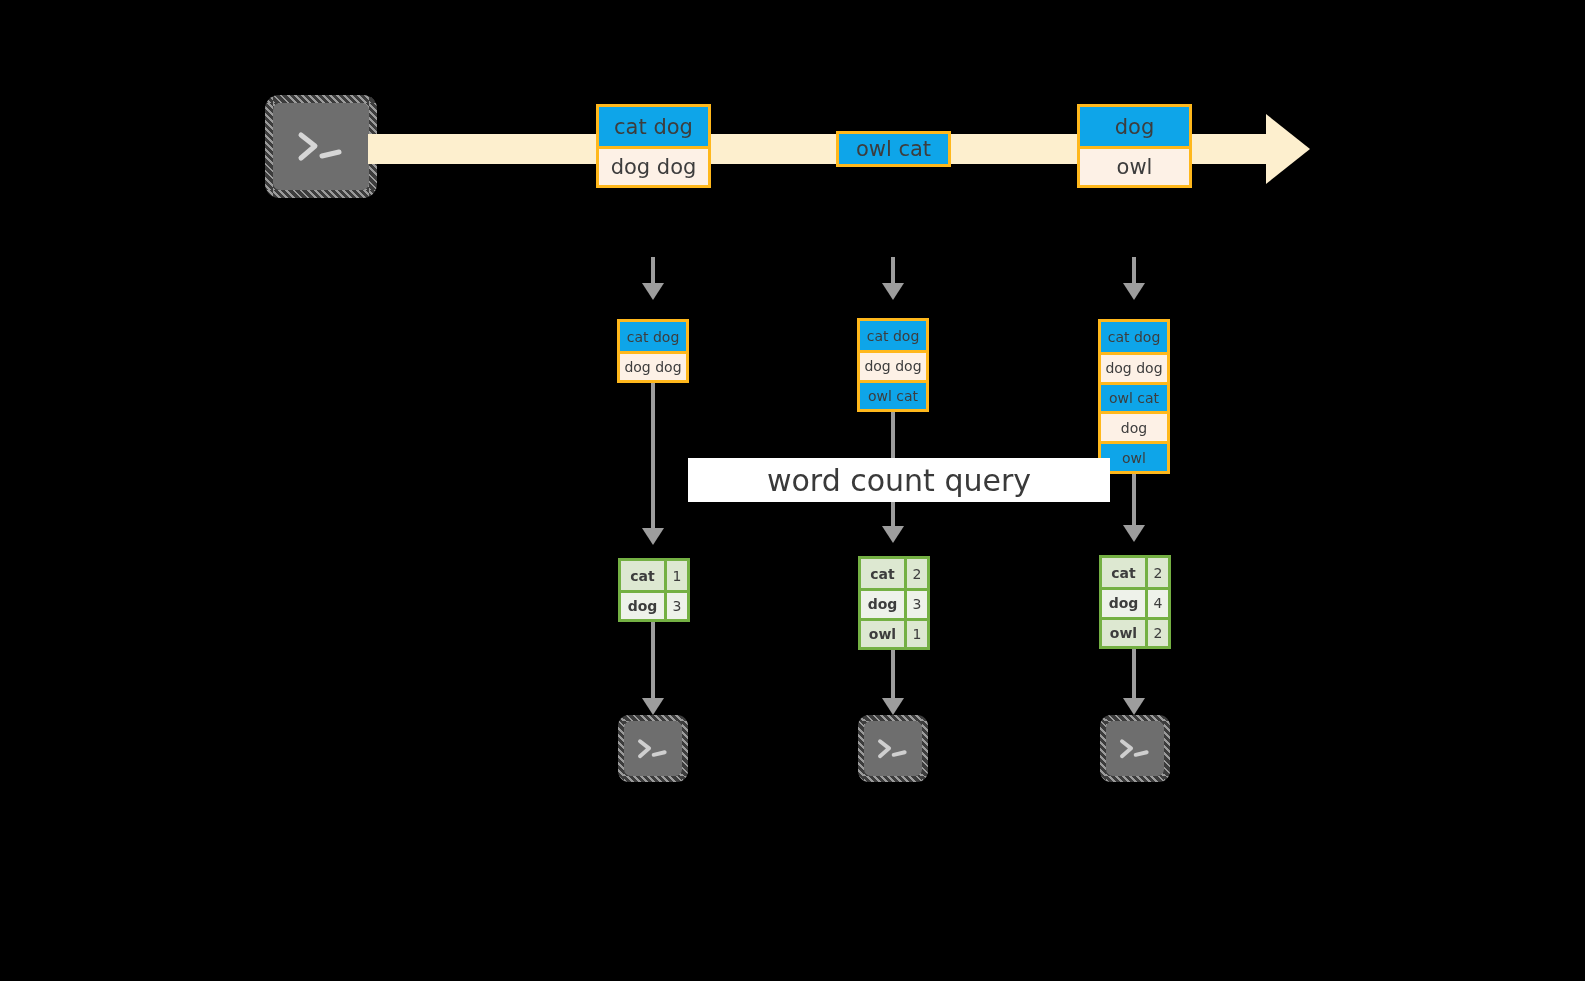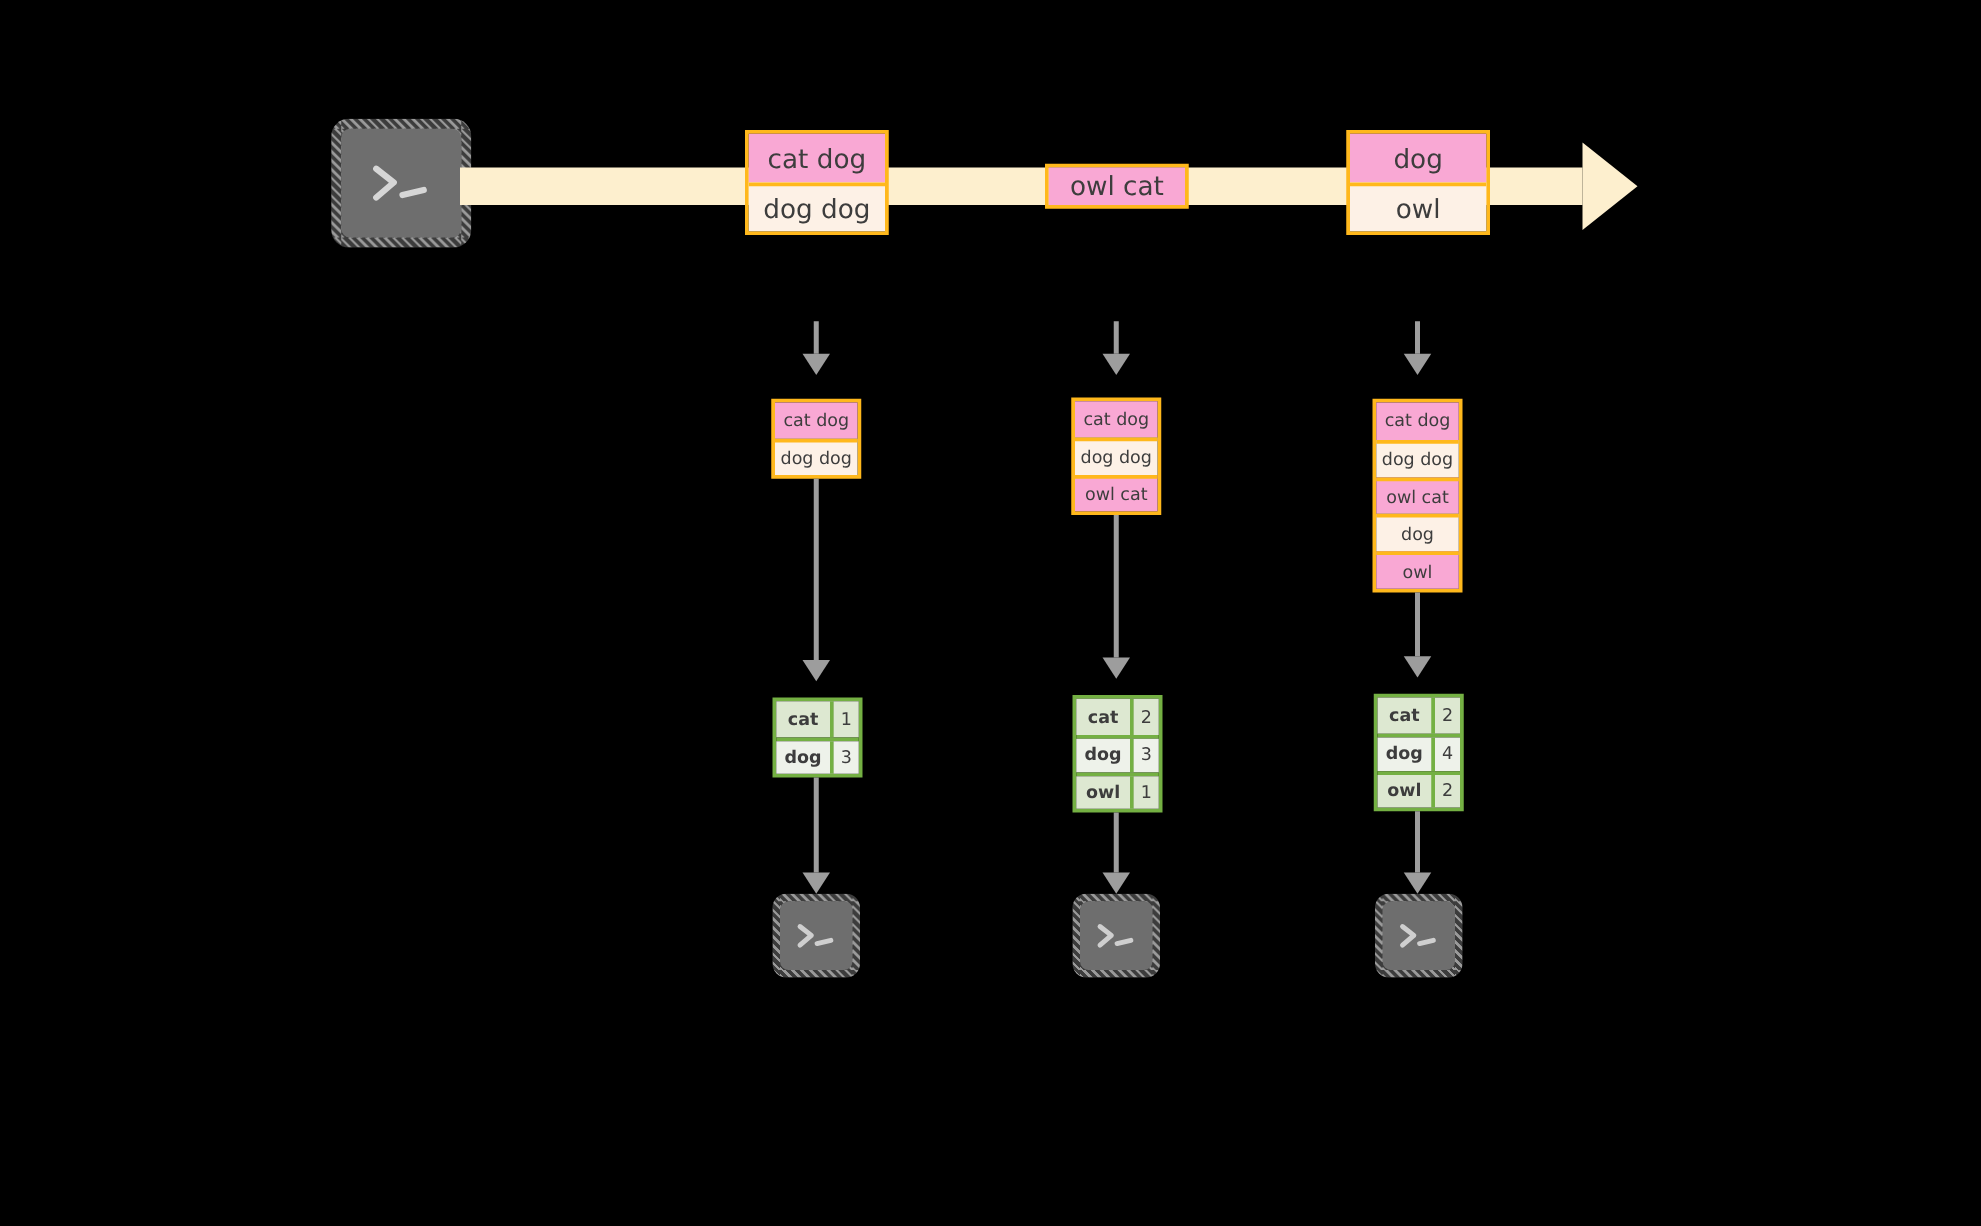--- a/index.html
+++ b/index.html
@@ -18,21 +18,21 @@
 
   
   .stream-band{position:absolute;background:#fdefce;}
   .stream-head{position:absolute;width:0;height:0;}
 
   
   .ebox{position:absolute;border:3px solid #ffb81c;box-sizing:border-box;
         display:flex;flex-direction:column;}
   .ebox .row{box-sizing:border-box;display:flex;align-items:center;
         justify-content:center;color:#3d3d3d;white-space:nowrap;}
-  .ebox .row.dark{background:#f9a8d4;}
+  .ebox .row.dark{background:#0ea5e9;}
   .ebox .row.light{background:#fdf1e6;}
   .ebox .row + .row{border-top:3px solid #ffb81c;}
 
   
   .gtab{position:absolute;border:3px solid #74b043;box-sizing:border-box;
         display:flex;flex-direction:column;}
   .gtab .grow{display:flex;box-sizing:border-box;}
   .gtab .grow + .grow{border-top:3px solid #74b043;}
   .gtab .gk{box-sizing:border-box;display:flex;align-items:center;
         justify-content:center;color:#3d3d3d;
@@ -189,14 +189,15 @@
   <div class="vhead" style="left:1123px;top:698px;"></div>
 
   <div class="term" style="left:1100px;top:715px;width:70px;height:67px;border-width:6px;border-radius:11px;">
     <div class="term-inner"></div>
     <svg width="40" height="26" viewBox="0 0 60 40">
       <path d="M10 8 L24 19 L10 31" fill="none" stroke="#cfcfcf" stroke-width="6" stroke-linecap="round" stroke-linejoin="round"></path>
       <path d="M31 29 L48 25" fill="none" stroke="#cfcfcf" stroke-width="6" stroke-linecap="round"></path>
     </svg>
   </div>
 
+  <div class="qband" style="left:688px;top:458px;width:422px;height:44px;font-size:30px;">word count query</div>
 
 </div>
 
 </body></html>

